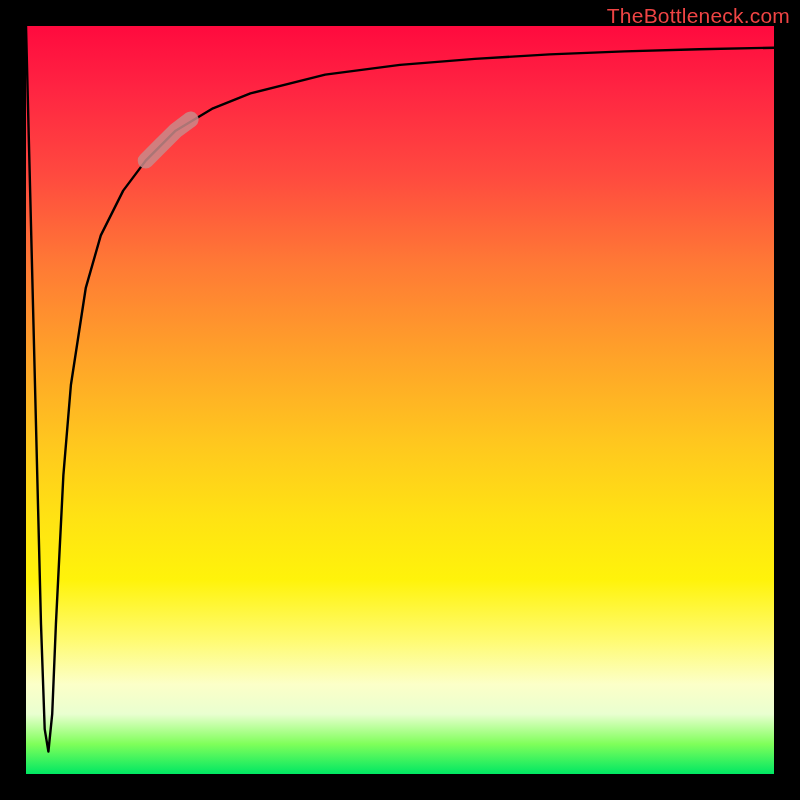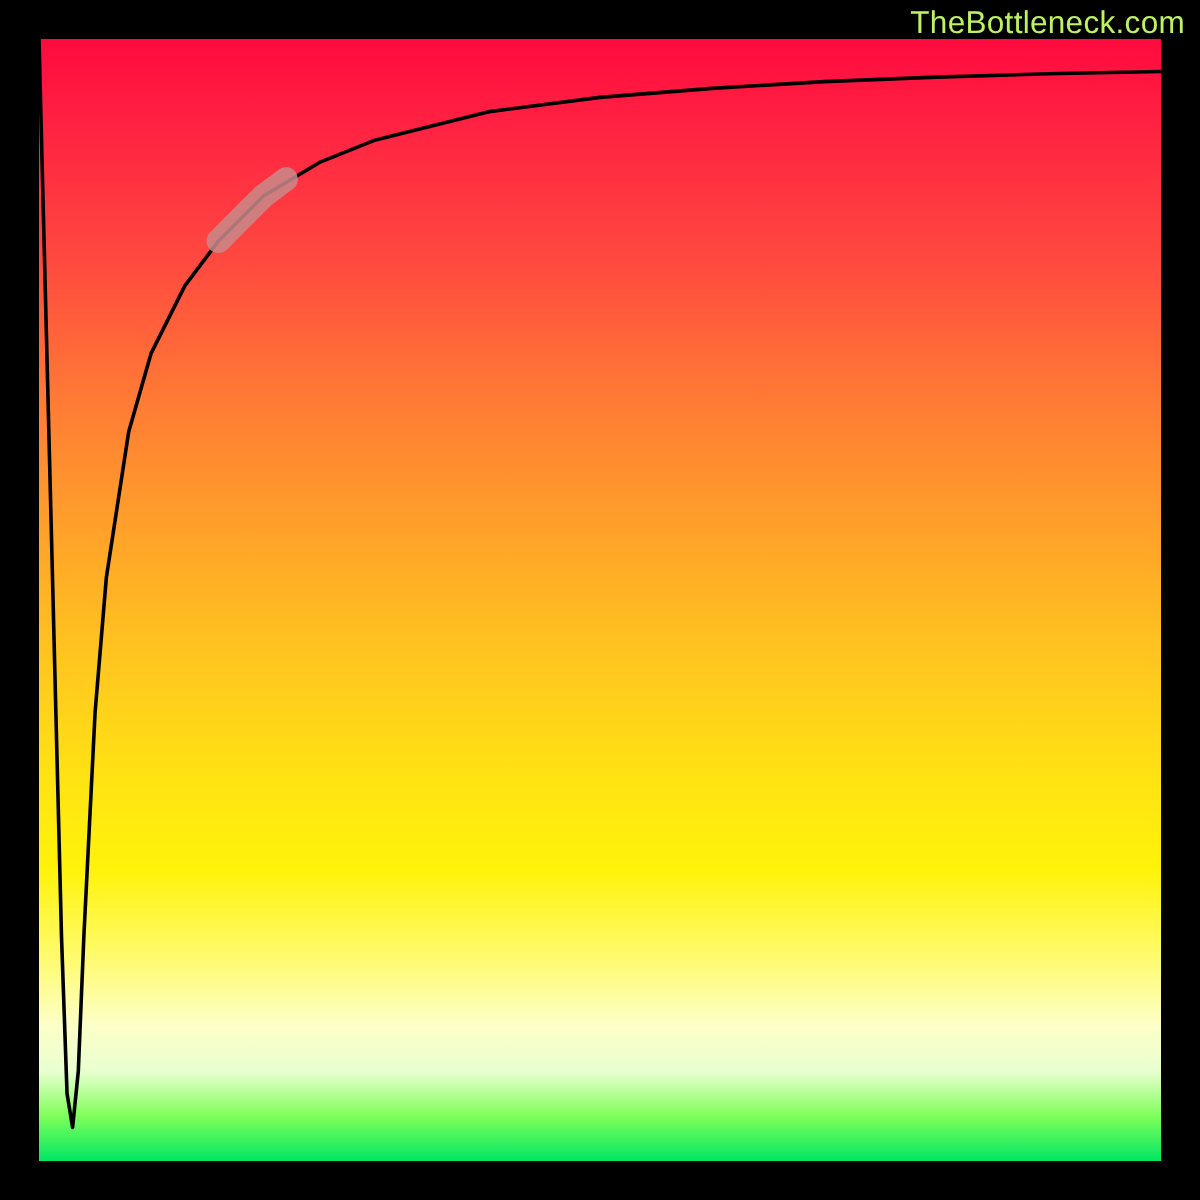--- a/index.html
+++ b/index.html
@@ -38,21 +38,21 @@
       #fcffc8 88%,
       #e9ffd0 92%,
       #7fff5a 96%,
       #00e763 100%
     );
   }
   .watermark {
     position: absolute;
     top: 4px;
     right: 10px;
-    color: #bef264;
+    color: #ef4444;
     font-size: 21px;
     font-weight: 400;
     letter-spacing: 0.2px;
     user-select: none;
   }
   svg.curve {
     position: absolute;
     left: 0;
     top: 0;
   }

